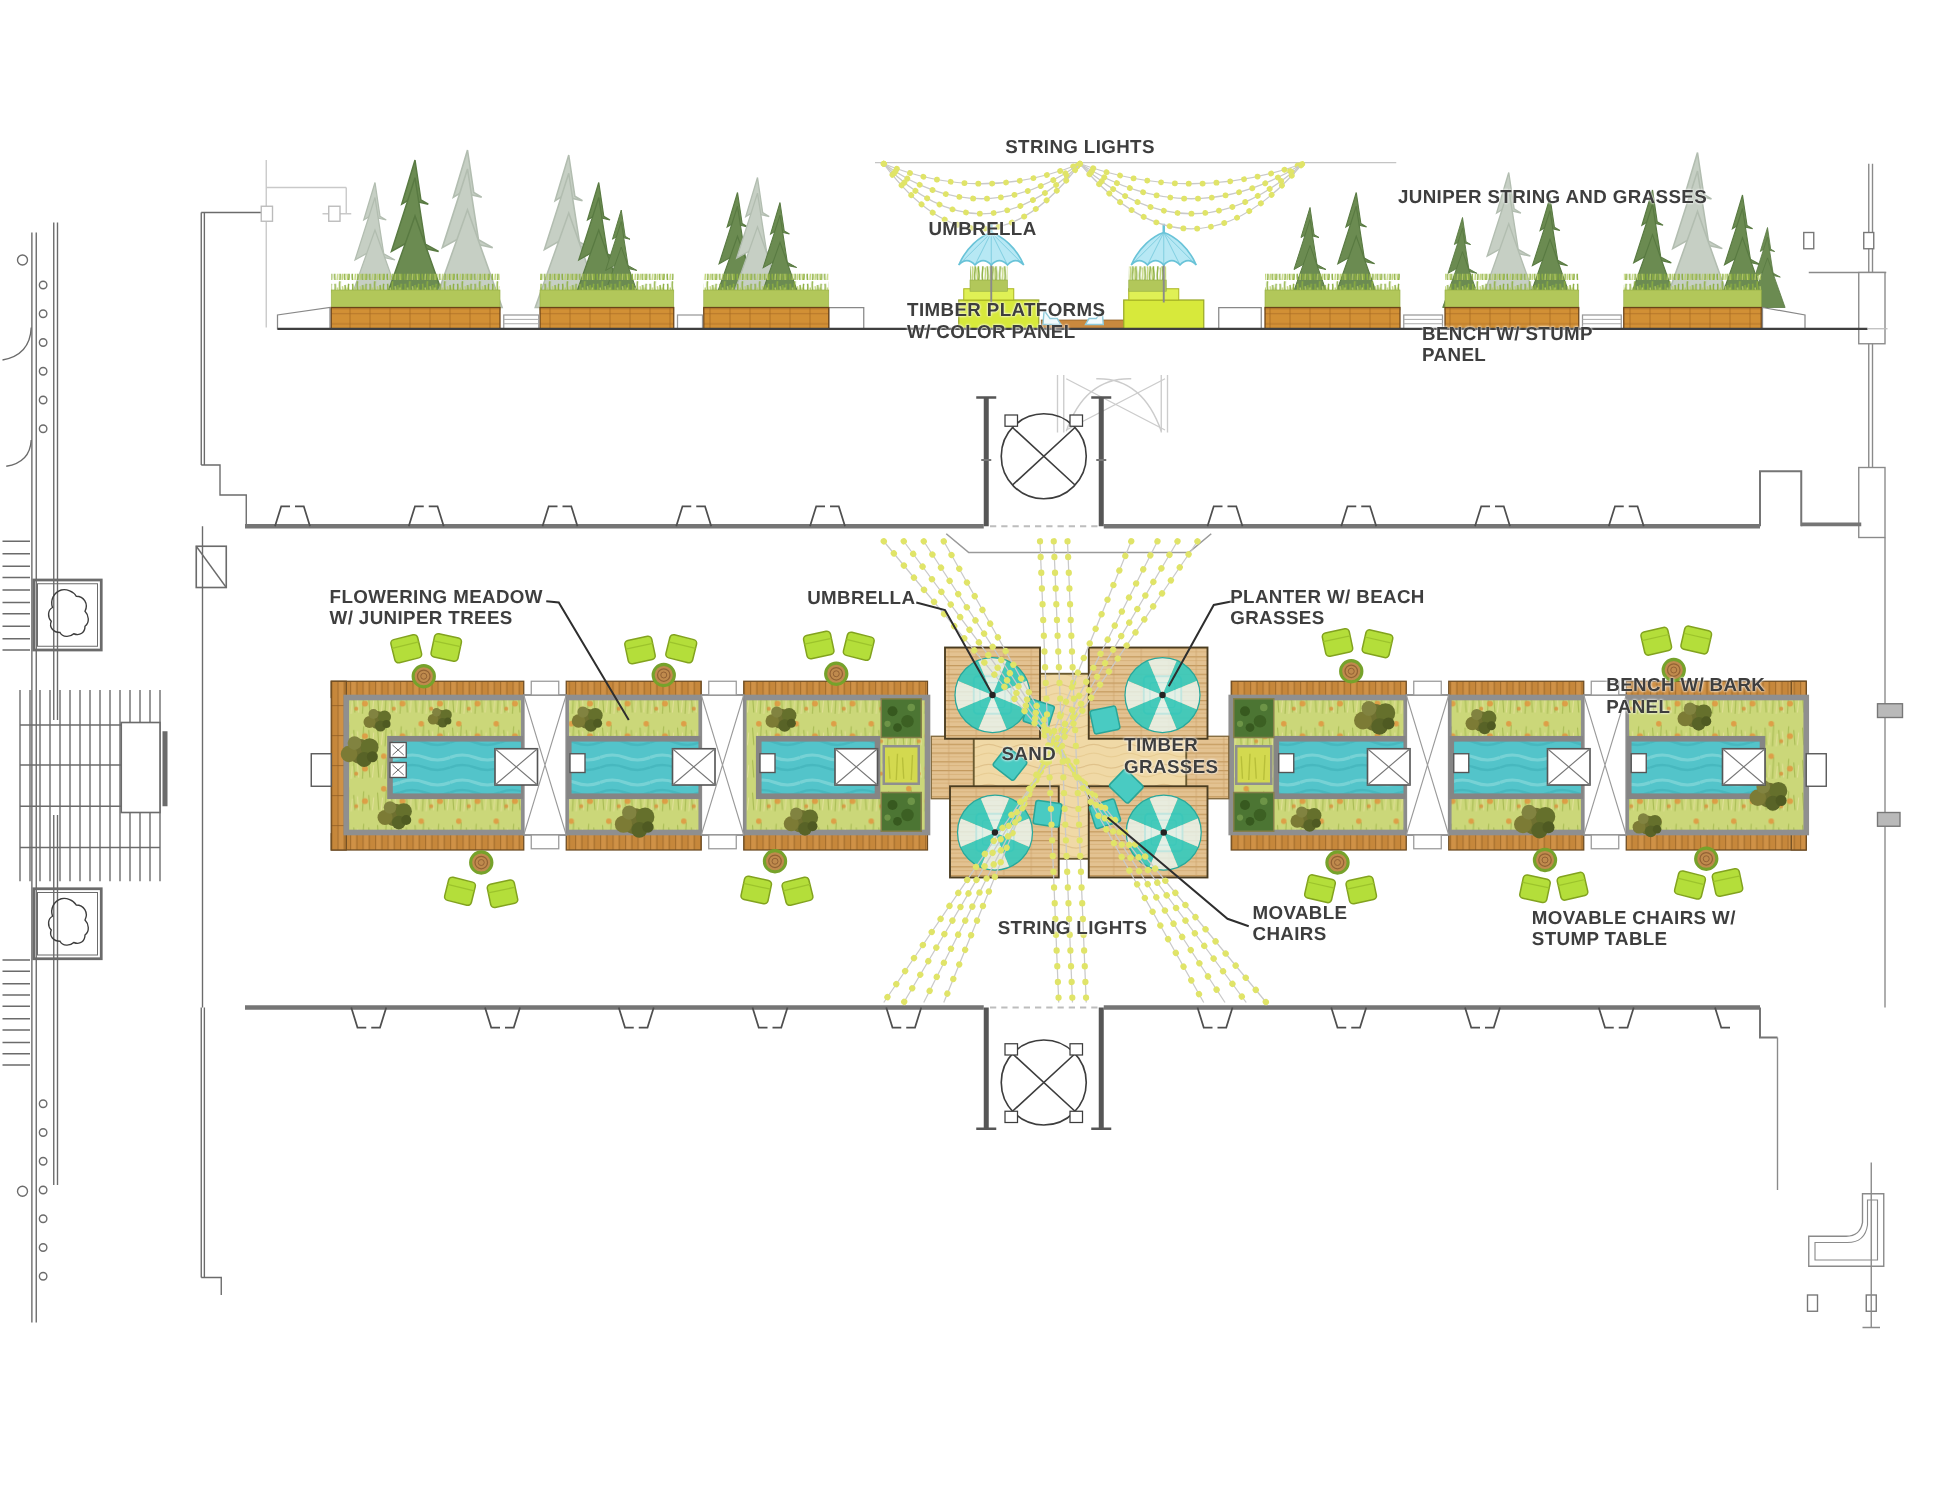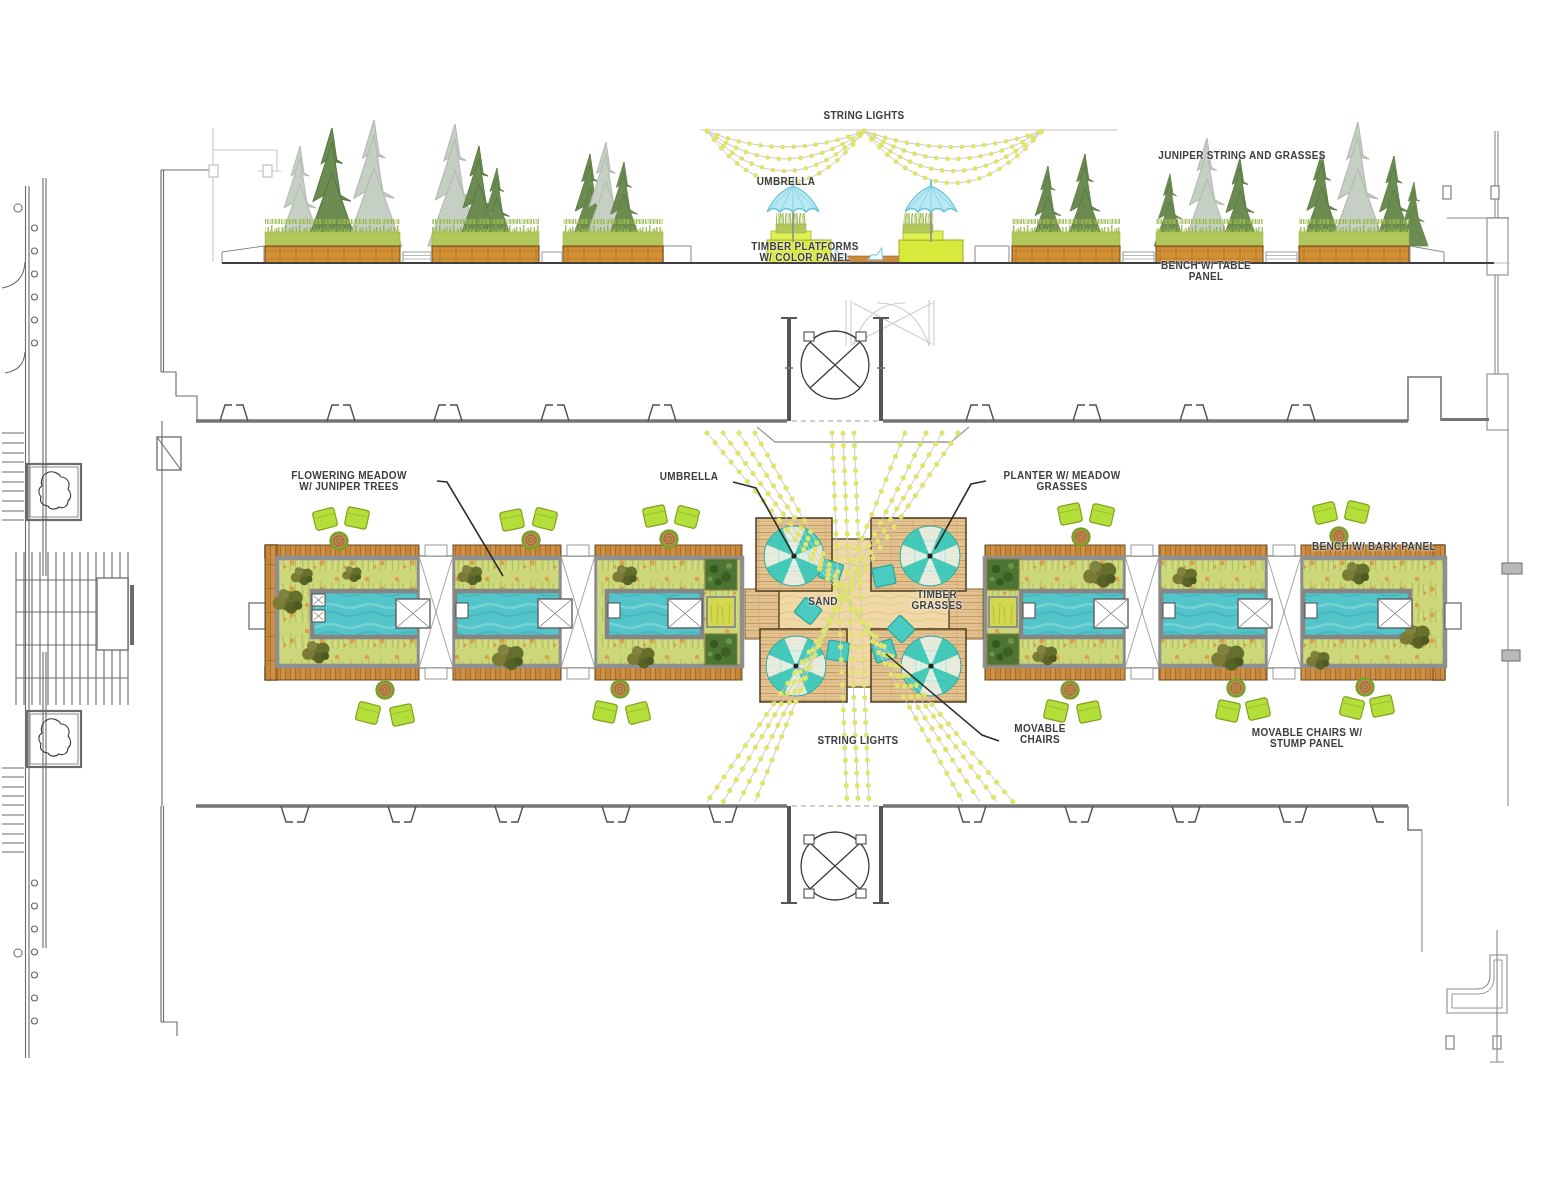--- a/index.html
+++ b/index.html
@@ -1,20 +1,20 @@
 <!DOCTYPE html>
 <html><head>
 <meta charset="utf-8">
 <style>
   html,body{margin:0;padding:0;background:#ffffff;}
   .canvas{position:relative;width:1552px;height:1200px;background:#fff;overflow:hidden;
           font-family:"Liberation Sans",sans-serif;}
   .canvas svg{position:absolute;left:0;top:0;}
-  .lbl{position:absolute;transform:translateX(-50%);text-align:center;
-       font-family:"Liberation Sans",sans-serif;font-weight:700;font-size:10px;line-height:1.13;
+  .lbl{position:absolute;transform:translateX(-50%);
+       font-family:"Liberation Sans",sans-serif;font-weight:700;font-size:15px;line-height:1.13;
        color:#3e3e3e;letter-spacing:.3px;white-space:pre-line;
        text-shadow:0 0 2px rgba(255,255,255,.9),0 0 2px rgba(255,255,255,.9);}
   .wire{stroke:#c9c9c9;stroke-width:1;fill:none;}
   .dots{stroke:#e0e468;stroke-width:5;stroke-linecap:round;stroke-dasharray:0.1 12.5;fill:none;}
   .edots{stroke:#e0e468;stroke-width:4.6;stroke-linecap:round;stroke-dasharray:0.1 11;fill:none;}
   .ldr{stroke:#2e2e2e;stroke-width:1.6;fill:none;}
 </style>
 </head>
 <body>
 
@@ -558,29 +558,29 @@
   <path class="ldr" d="M986,481 l-15,3 L935,549"></path>
   <path class="ldr" d="M999,741 l-17,-6 L886,654"></path>
 </g>
 </svg>
 
 <div class="lbl" style="left:864px;top:110px">STRING LIGHTS</div>
 <div class="lbl" style="left:1242px;top:150px">JUNIPER STRING AND GRASSES</div>
 <div class="lbl" style="left:786px;top:176px">UMBRELLA</div>
 <div class="lbl" style="left:805px;top:241px">TIMBER PLATFORMS
 W/ COLOR PANEL</div>
-<div class="lbl" style="left:1206px;top:260px">BENCH W/ TABLE
+<div class="lbl" style="left:1206px;top:260px">BENCH W/ STUMP
 PANEL</div>
 <div class="lbl" style="left:349px;top:470px">FLOWERING MEADOW
 W/ JUNIPER TREES</div>
 <div class="lbl" style="left:689px;top:471px">UMBRELLA</div>
-<div class="lbl" style="left:1062px;top:470px">PLANTER W/ MEADOW
+<div class="lbl" style="left:1062px;top:470px">PLANTER W/ BEACH
 GRASSES</div>
 <div class="lbl" style="left:1374px;top:541px">BENCH W/ BARK PANEL</div>
 <div class="lbl" style="left:823px;top:596px">SAND</div>
 <div class="lbl" style="left:937px;top:589px">TIMBER
 GRASSES</div>
 <div class="lbl" style="left:858px;top:735px">STRING LIGHTS</div>
 <div class="lbl" style="left:1040px;top:723px">MOVABLE
 CHAIRS</div>
 <div class="lbl" style="left:1307px;top:727px">MOVABLE CHAIRS W/
-STUMP PANEL</div>
+STUMP TABLE</div>
 </div>
 
 </body></html>

